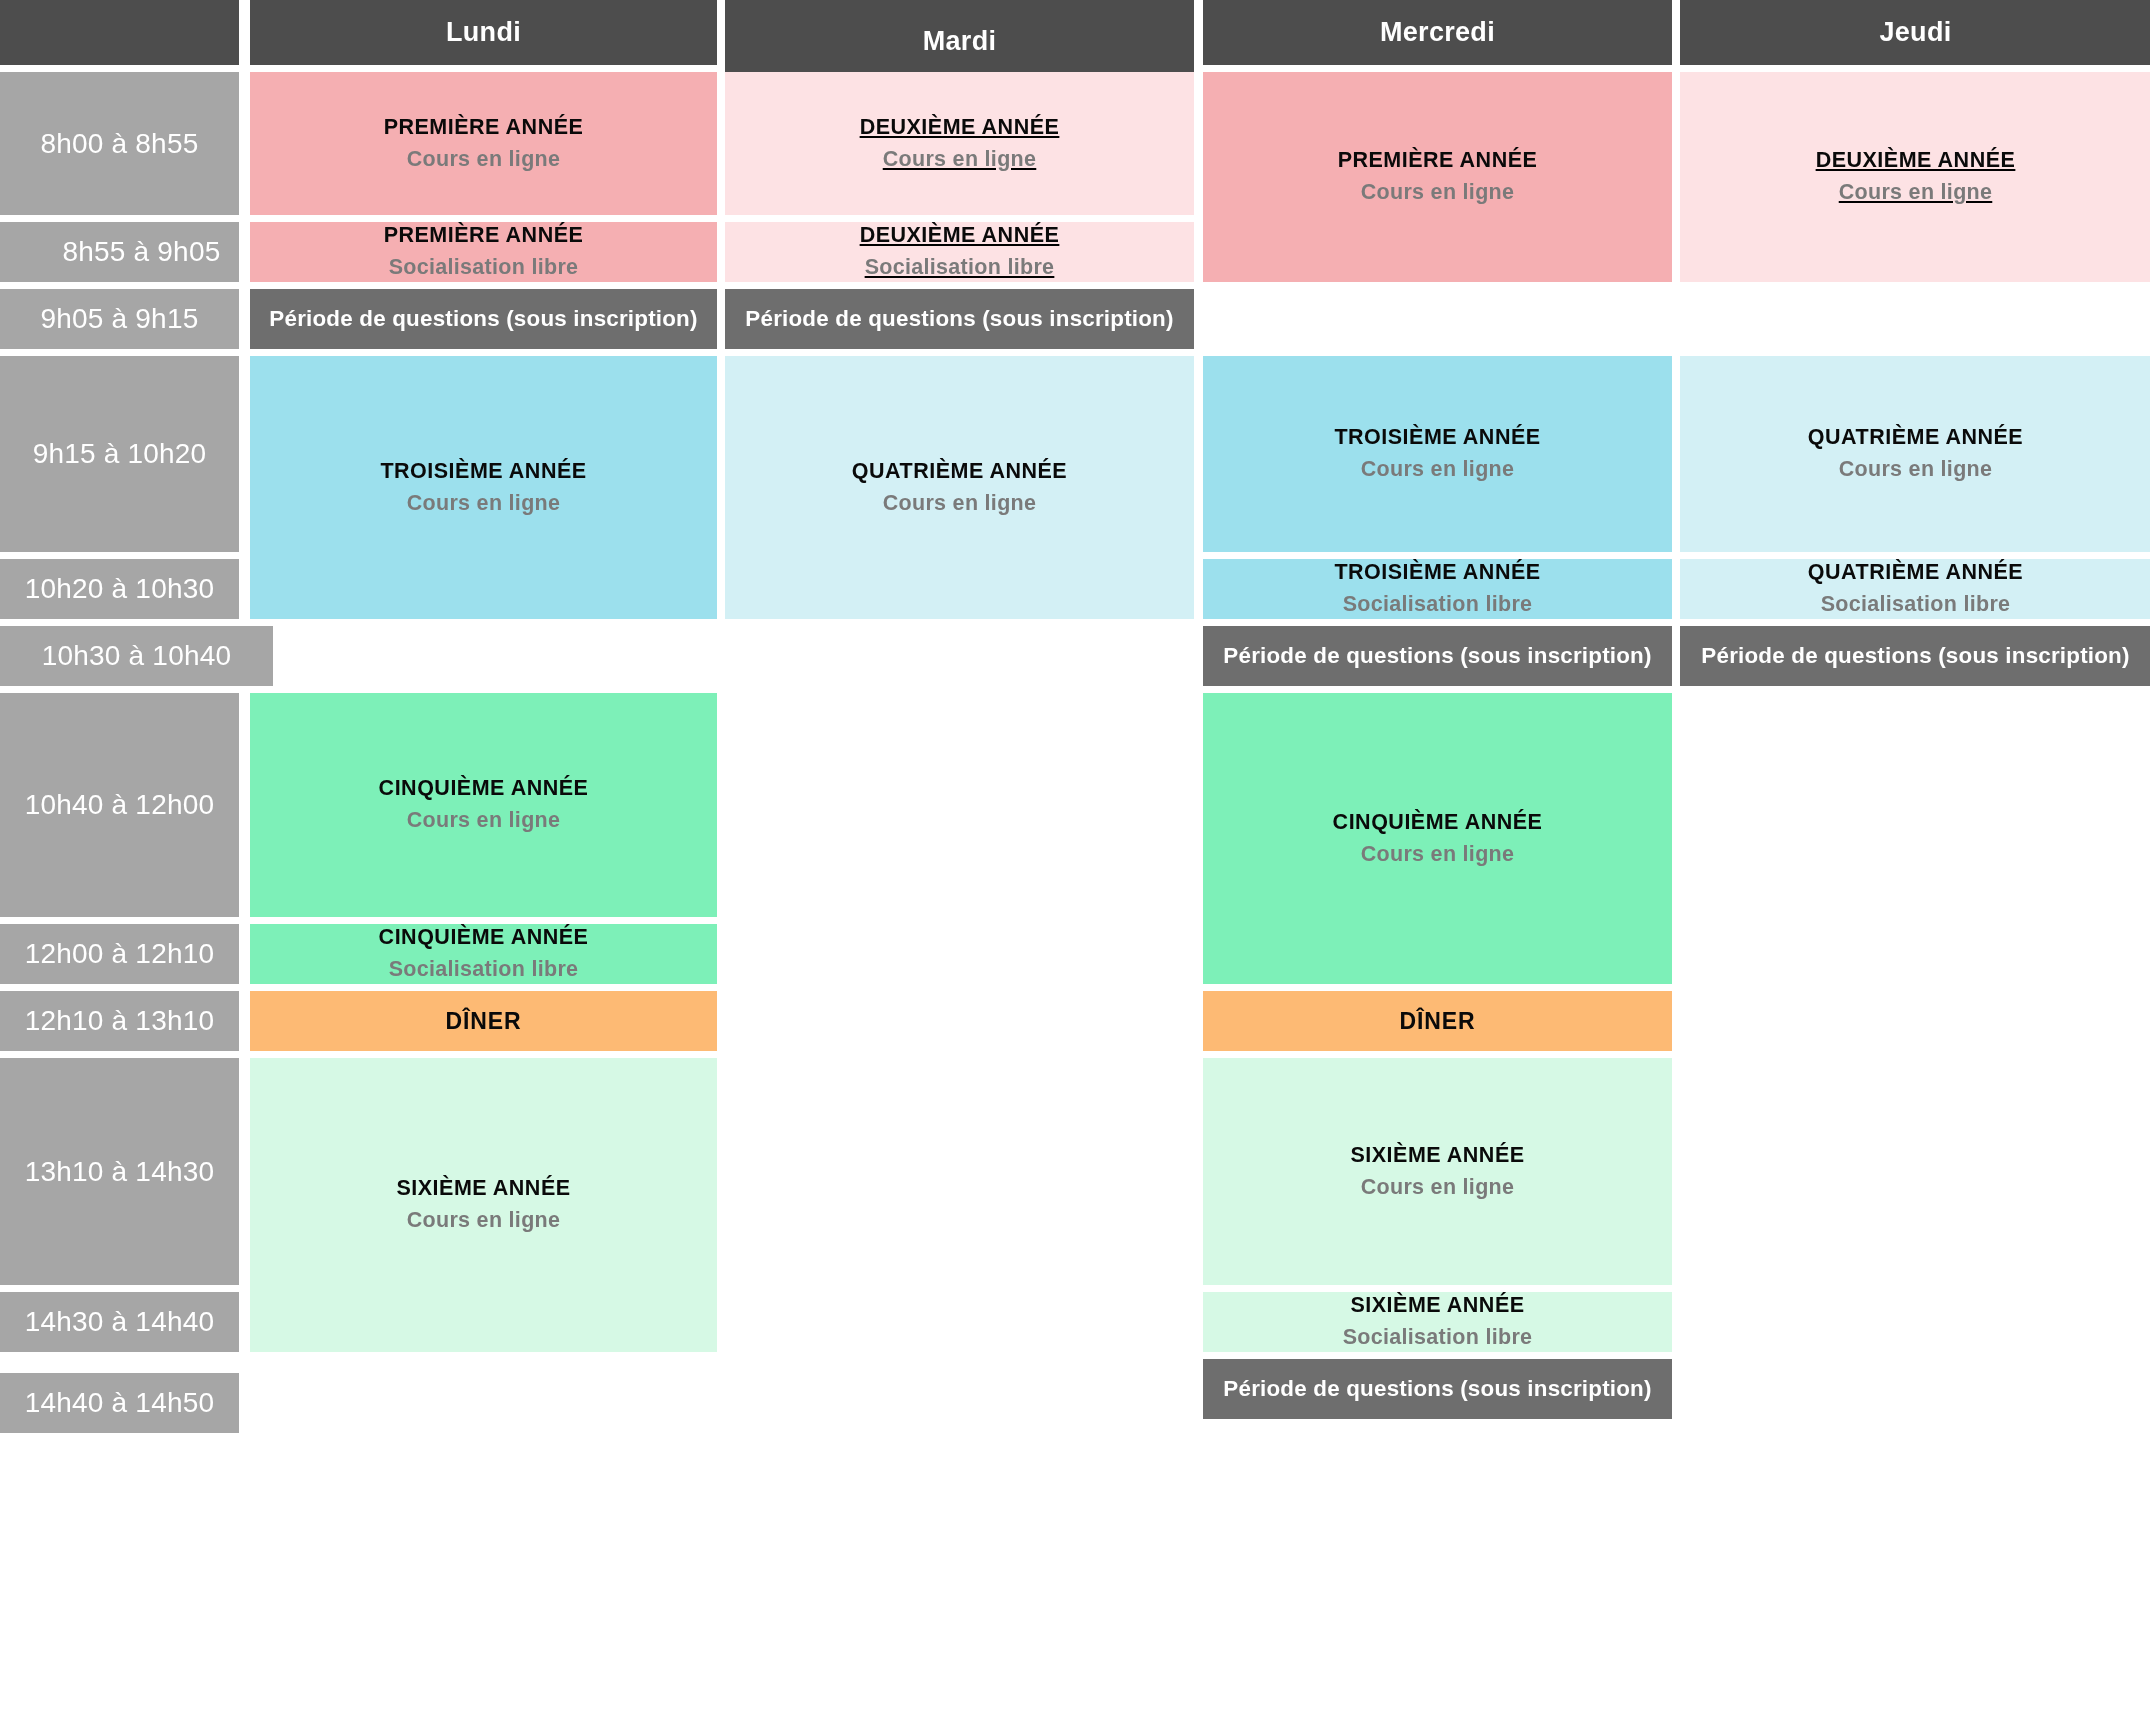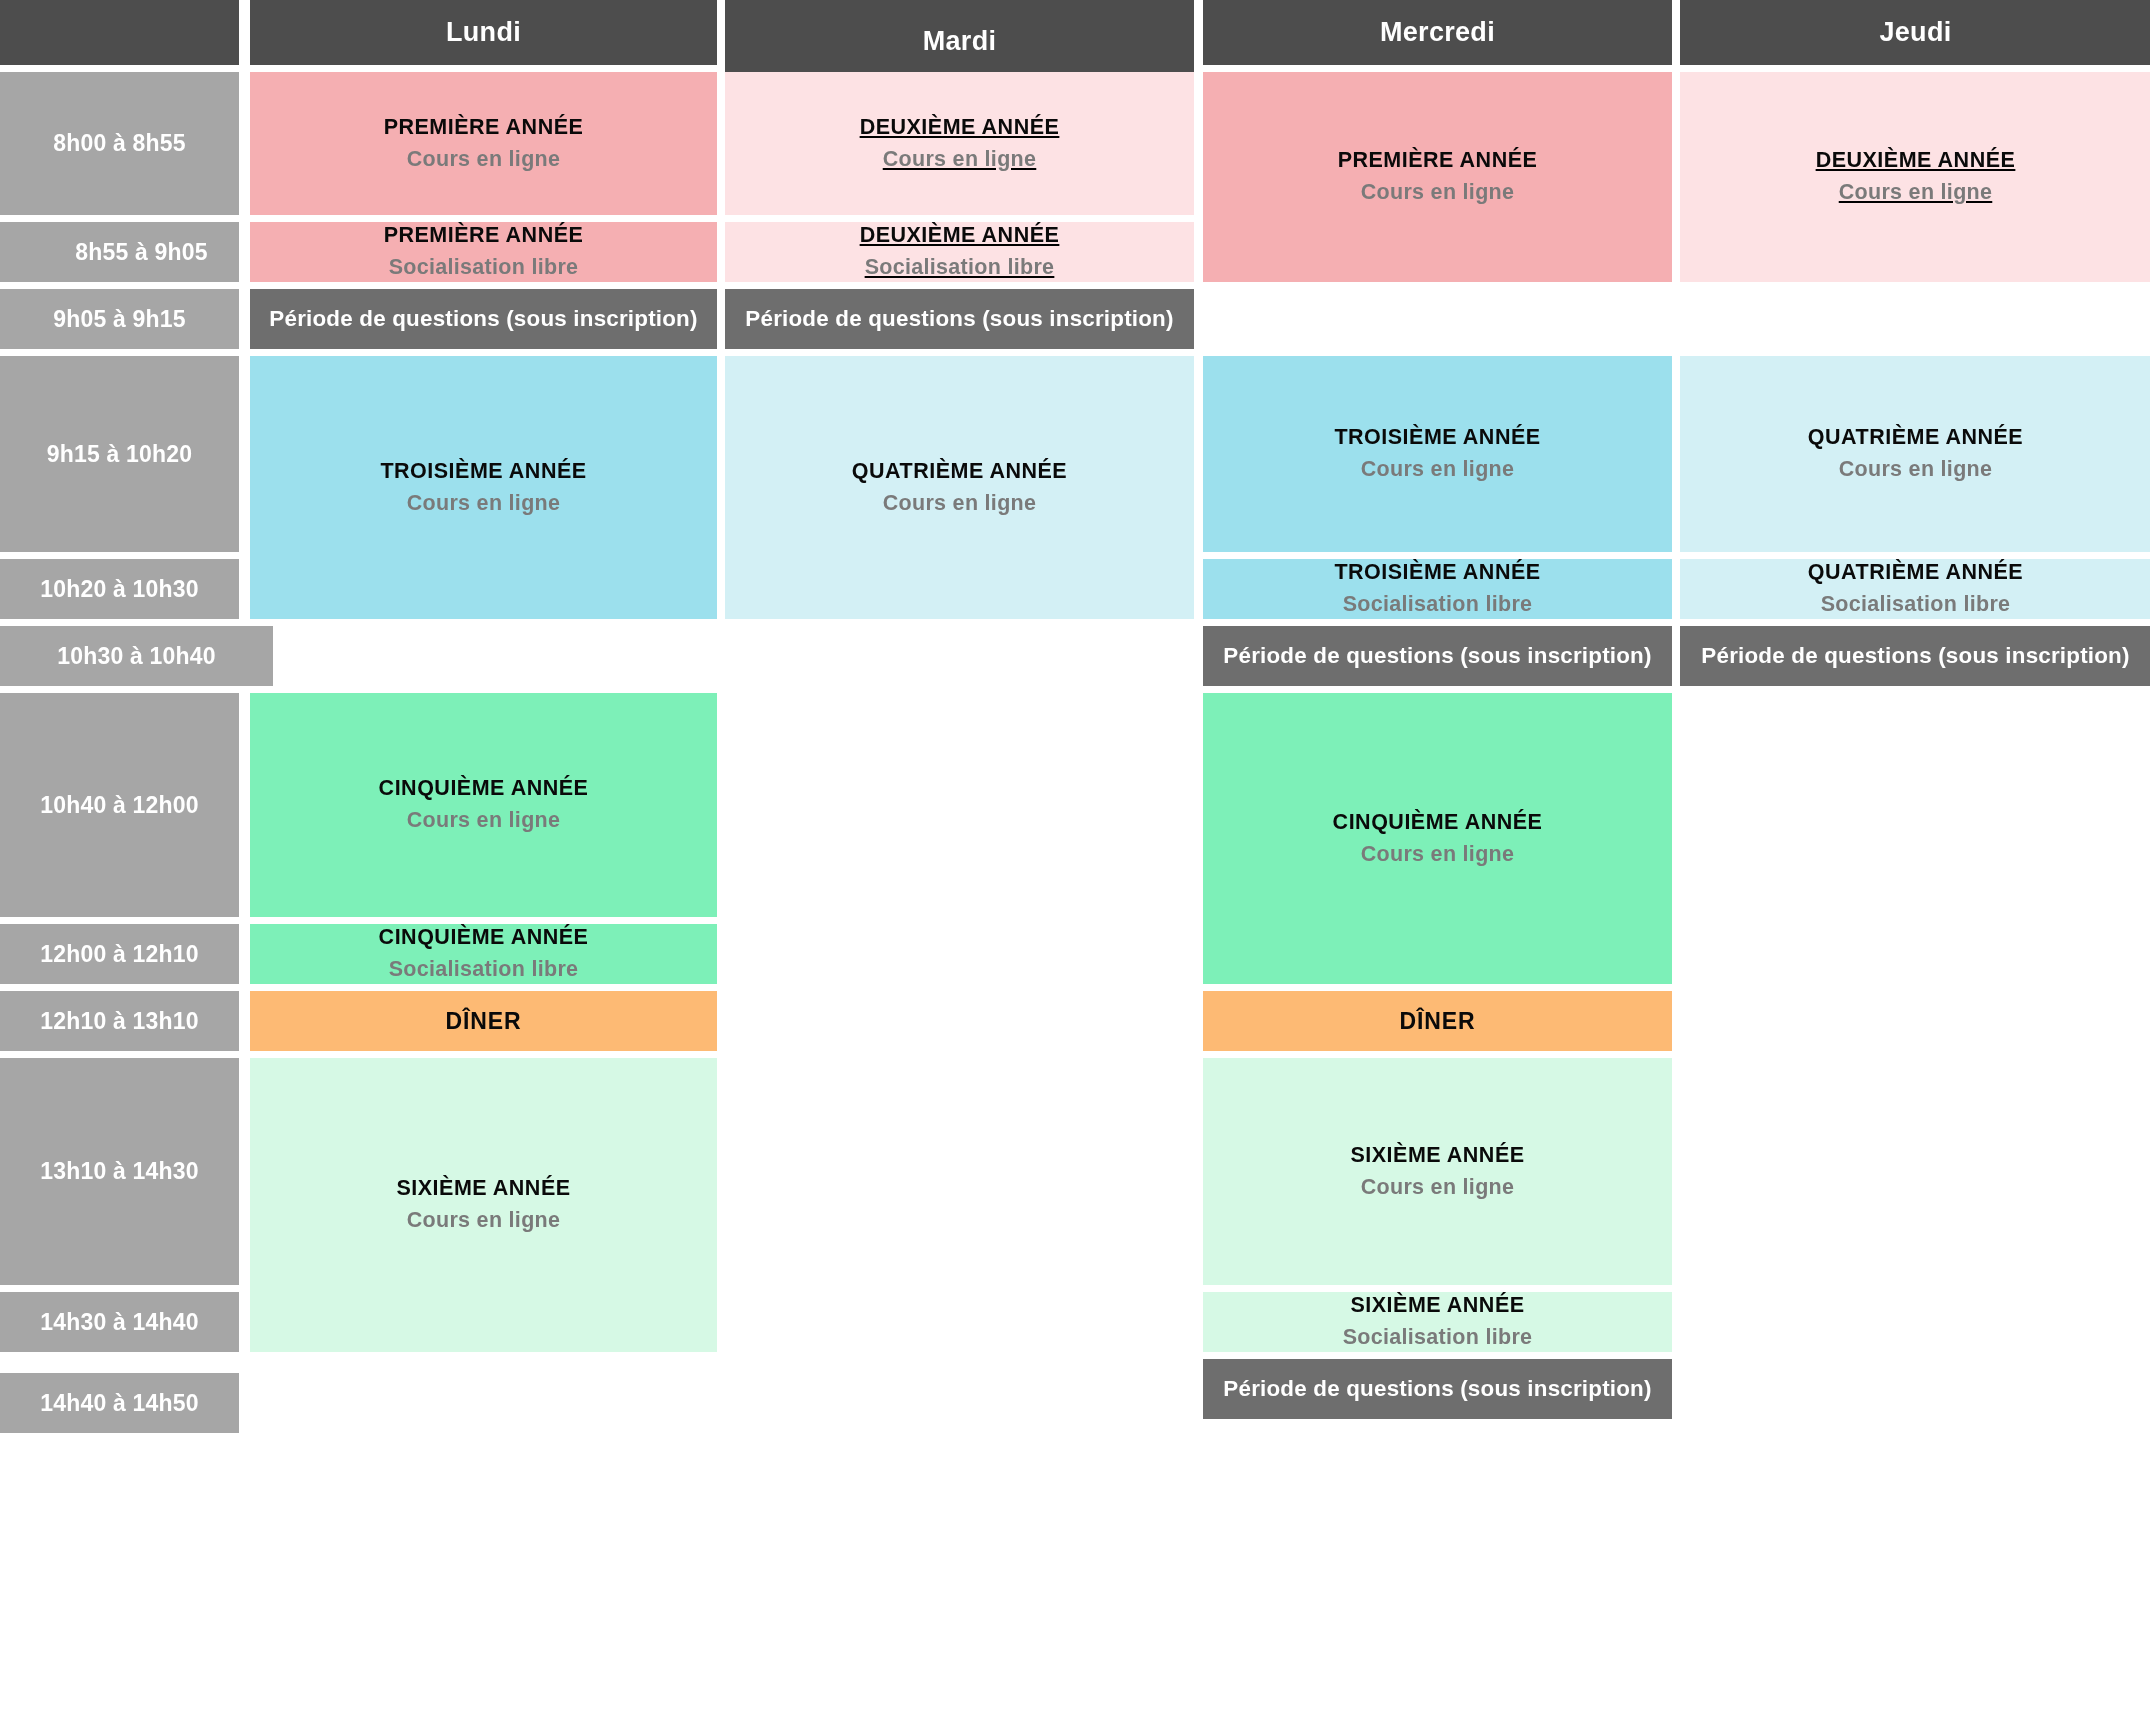--- a/index.html
+++ b/index.html
@@ -34,22 +34,22 @@
     letter-spacing: 0.3px;
   }
   .corner-header {
     background: #4d4d4d;
   }
 
   
   .time-cell {
     background: #a6a6a6;
     color: #ffffff;
-    font-size: 23px;
-    font-weight: bold;
+    font-size: 28px;
+    font-weight: normal;
     letter-spacing: 0.2px;
   }
 
   
   .course .title {
     font-size: 21.5px;
     font-weight: bold;
     color: #0a0a0a;
     letter-spacing: 0.5px;
     line-height: 1.25;

